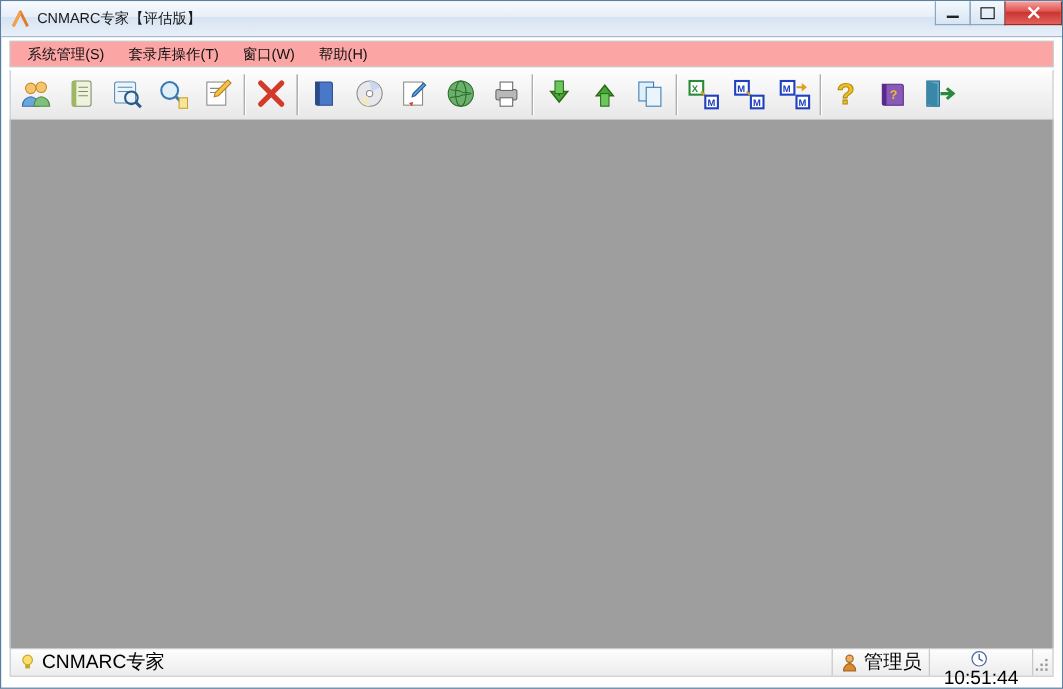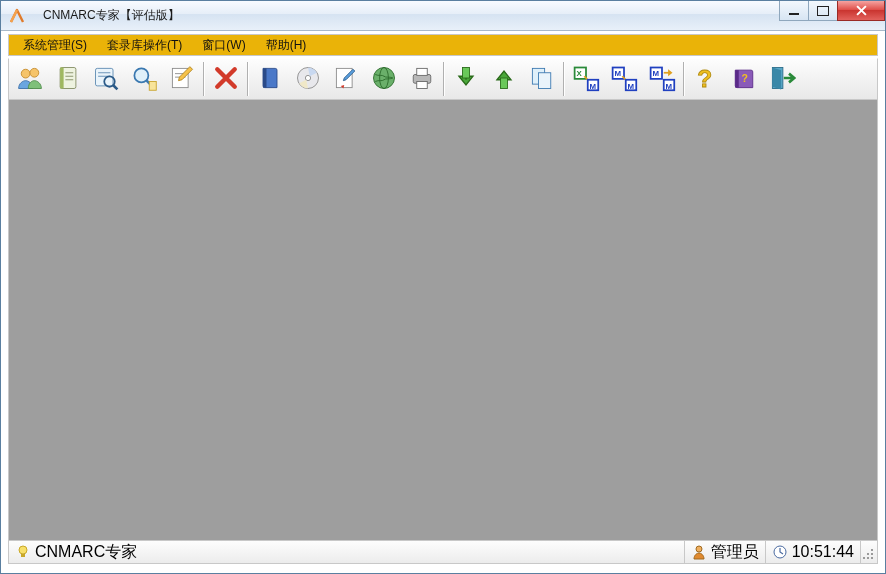--- a/index.html
+++ b/index.html
@@ -13,21 +13,20 @@
     border: 1px solid #5a7fa0;
   }
   
   .titlebar {
     height: 30px;
     background: linear-gradient(to bottom, #f8fbff 0%, #e6eef8 45%, #d6e3f2 46%, #e8f0f9 100%);
     display: flex;
     align-items: center;
     border-bottom: 1px solid #a8b8c8;
     position: relative;
-    gap: 12px;
   }
   .titlebar .app-icon {
     width: 16px; height: 16px; margin: 0 6px 0 8px;
     display: inline-flex; align-items: center; justify-content: center;
   }
   .titlebar .title-text { color: #1a1a1a; font-size: 12px; }
   .window-controls {
     position: absolute; right: 0; top: 0; display: flex; height: 20px;
   }
   .win-btn {
@@ -39,21 +38,21 @@
   .win-btn.min::before { content:""; width:10px; height:2px; background:#222; margin-top:6px;}
   .win-btn.max::before { content:""; width:10px; height:8px; border:1.5px solid #222; background:transparent;}
   .win-btn.close {
     width: 48px;
     background: linear-gradient(to bottom,#f5a3a0,#e0514c 45%,#c8322d 46%,#e2615c);
     border-color:#9a2a26;
   }
   .win-btn.close svg { width:11px; height:11px; }
   
   .menubar {
-    height: 22px; background: #eab308; border: 1px solid #c8c8c8;
+    height: 22px; background: #fca5a5; border: 1px solid #c8c8c8;
     margin: 3px 7px 0 7px; display: flex; align-items: center;
     padding: 0 4px;
   }
   .menubar .menu-item {
     padding: 2px 10px; cursor: default; font-size: 12px; color:#111;
   }
   
   .toolbar {
     height: 42px; background: linear-gradient(to bottom,#fdfdfd,#e8e8e8);
     border: 1px solid #c8c8c8; border-top: 1px solid #ffffff;
@@ -293,21 +292,21 @@
   </div>
   <div class="status-cell" style="min-width:80px;">
     <span class="status-icon">
       <svg viewBox="0 0 16 16">
           <circle cx="8" cy="5" r="3" fill="#f0b060" stroke="#a06a20"></circle>
           <path d="M3 15c0-4 3-6 5-6s5 2 5 6z" fill="#e08a30" stroke="#a06a20"></path>
         </svg>
     </span>
     <span>管理员</span>
   </div>
-  <div class="status-cell" style="min-width:86px;">
+  <div class="status-cell" style="min-width:86px;flex-direction:column;">
     <span class="status-icon">
       <svg viewBox="0 0 16 16">
           <circle cx="8" cy="8" r="6" fill="#fff" stroke="#4a6aa0"></circle>
           <path d="M8 4v4l3 2" fill="none" stroke="#4a6aa0" stroke-width="1.2"></path>
         </svg>
     </span>
     <span>10:51:44</span>
   </div>
   <div class="grip">
     <svg viewBox="0 0 12 12">

